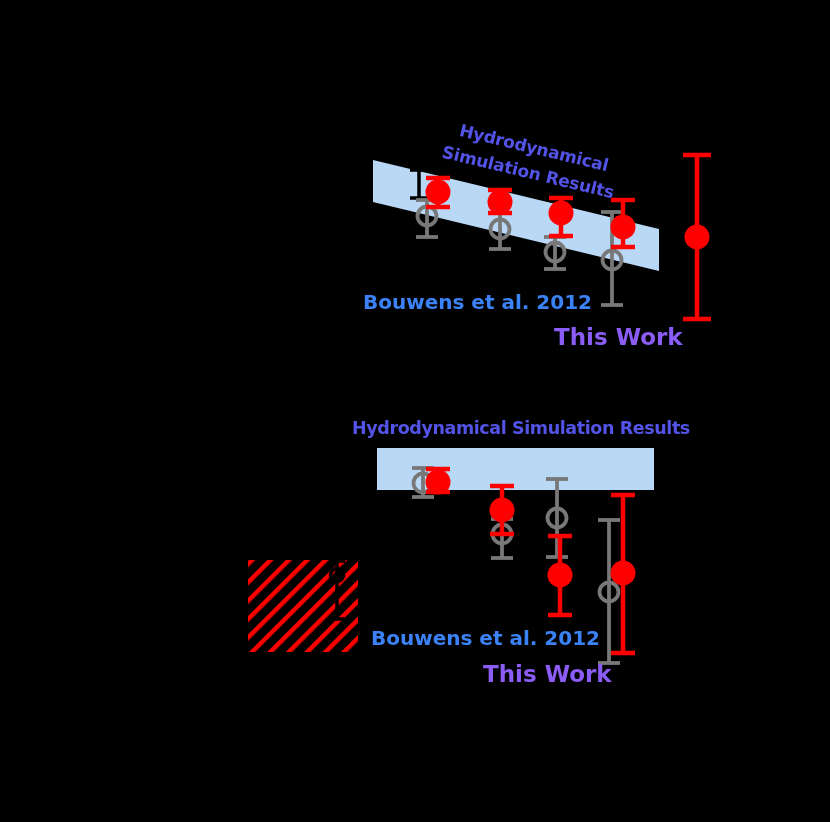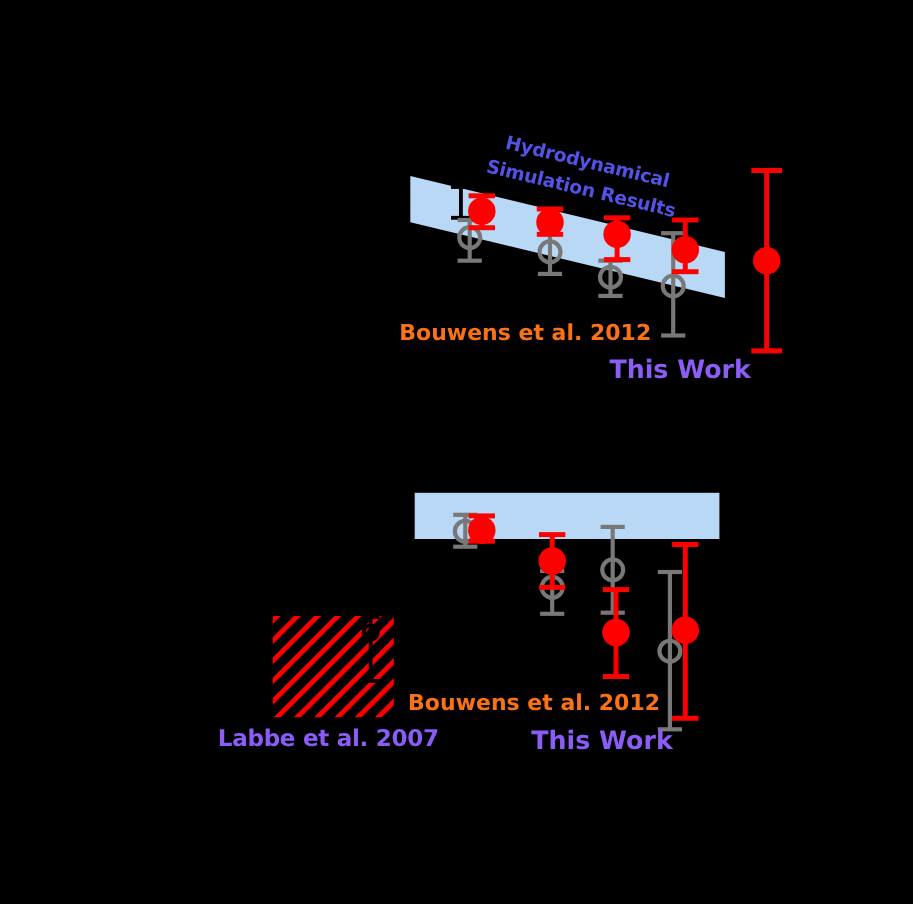--- a/index.html
+++ b/index.html
@@ -1,21 +1,21 @@
 <!DOCTYPE html>
 <html><head>
 <meta charset="utf-8">
 <style>
   html,body{margin:0;padding:0;background:#000;}
   .fig{position:relative;width:830px;height:822px;background:#000;overflow:hidden;
        font-family:"DejaVu Sans",sans-serif;}
   .fig svg{position:absolute;left:0;top:0;}
   .lbl{position:absolute;white-space:nowrap;font-weight:700;}
   .lbl-blue{color:#5353e8;}
-  .lbl-gray{color:#f97316;}
+  .lbl-gray{color:#3b82f6;}
   .lbl-red{color:#8b5cf6;}
   .band-lbl-top{left:531px;top:160px;transform:translate(-50%,-50%) rotate(13.5deg);
        text-align:center;font-size:17px;line-height:1.45;letter-spacing:-0.2px;}
   .band-lbl-bottom{left:521px;top:428px;transform:translate(-50%,-50%);
        font-size:17.5px;letter-spacing:-0.4px;}
   .bouwens-top{left:363px;top:290px;font-size:20px;}
   .thiswork-top{left:554px;top:324px;font-size:23px;font-weight:800;}
   .labbe{left:198px;top:659px;font-size:21px;font-weight:800;letter-spacing:-0.3px;}
   .bouwens-bottom{left:371px;top:626px;font-size:20px;}
   .thiswork-bottom{left:483px;top:661px;font-size:23px;font-weight:800;}
@@ -126,16 +126,16 @@
       </g>
     </svg>
 
   <div class="lbl lbl-blue band-lbl-top">
     <div>Hydrodynamical</div>
     <div>Simulation Results</div>
   </div>
   <div class="lbl lbl-gray bouwens-top">Bouwens et al. 2012</div>
   <div class="lbl lbl-red thiswork-top">This Work</div>
 
-  <div class="lbl lbl-red labbe">Labbe et al. 2007</div>
+  <div class="lbl lbl-blue band-lbl-bottom">Hydrodynamical Simulation Results</div>
   <div class="lbl lbl-gray bouwens-bottom">Bouwens et al. 2012</div>
   <div class="lbl lbl-red thiswork-bottom">This Work</div>
 </div>
 
 </body></html>

